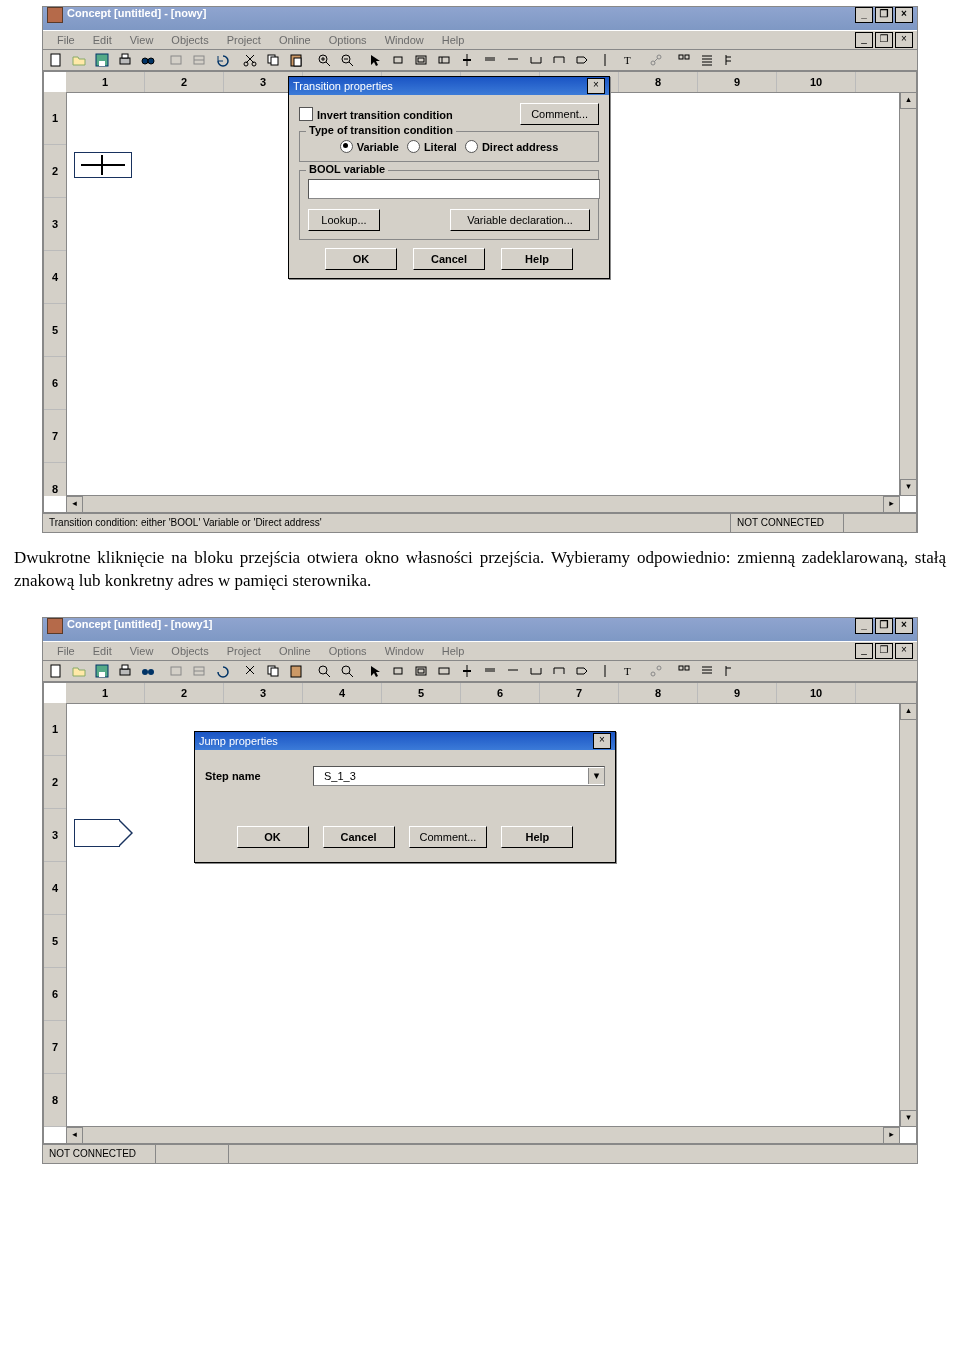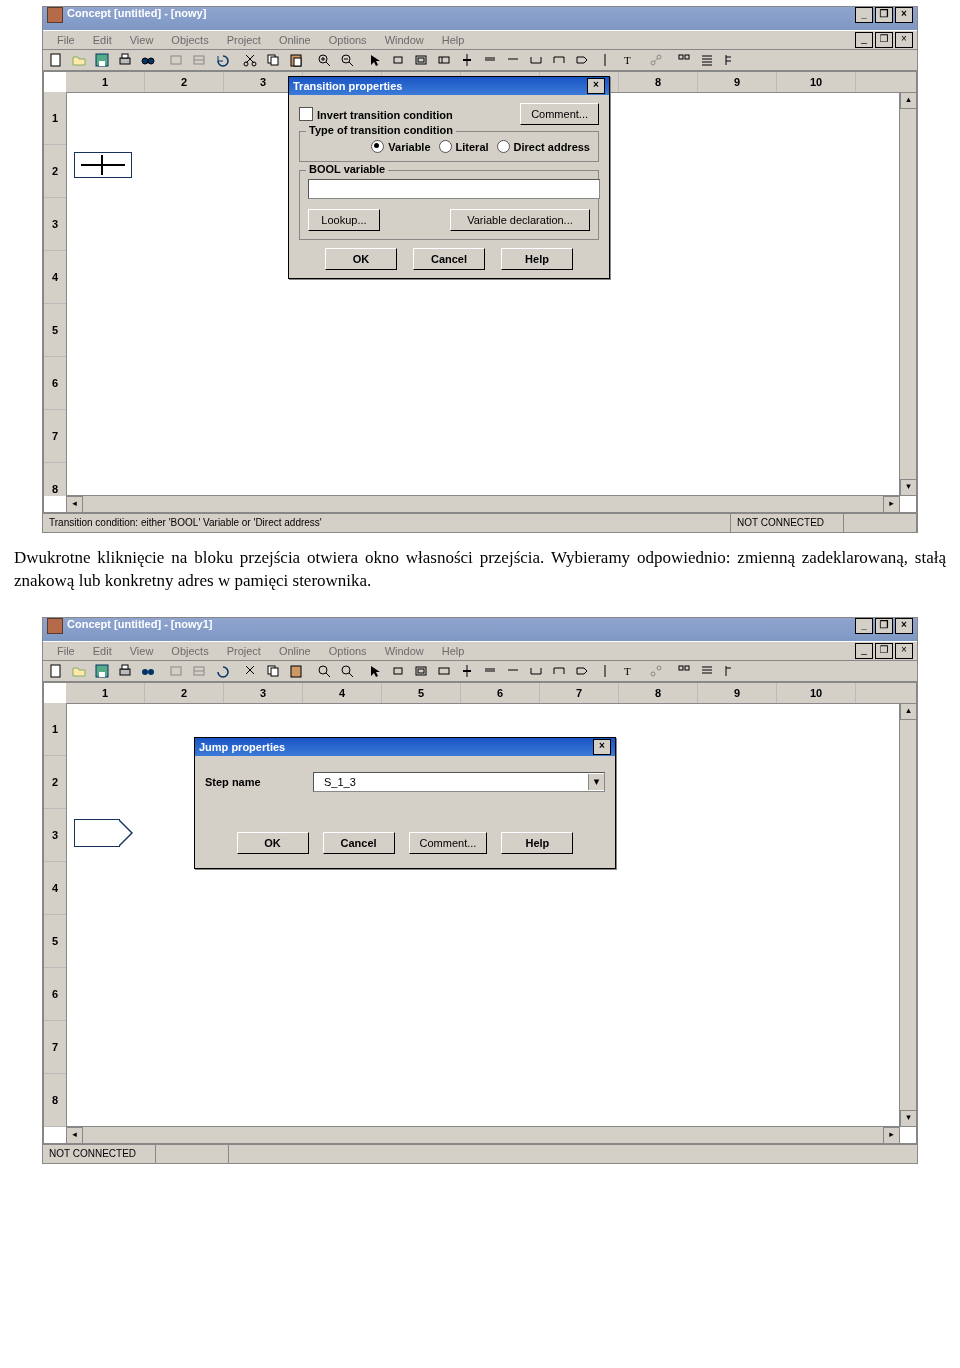--- a/index.html
+++ b/index.html
@@ -31,21 +31,21 @@
 .jump-sym{position:absolute;border:1px solid #18325e;background:#fff}
 .jump-sym:before{content:"";position:absolute;right:-14px;top:-1px;border-top:14px solid transparent;border-bottom:14px solid transparent;border-left:14px solid #18325e}
 .jump-sym:after{content:"";position:absolute;right:-12px;top:0;border-top:13px solid transparent;border-bottom:13px solid transparent;border-left:13px solid #fff}
 .scroll-v{position:absolute;right:0;top:20px;bottom:16px;width:16px;background:#d4d0c8;border-left:1px solid #888}
 .scroll-h{position:absolute;left:22px;right:16px;bottom:0;height:16px;background:#d4d0c8;border-top:1px solid #888;display:flex;justify-content:space-between}
 .sbtn{width:15px;height:15px;background:#d4d0c8;border:1px solid #888;font-size:9px;text-align:center;line-height:13px;cursor:pointer}
 .statusbar{height:18px;background:#d4d0c8;border-top:1px solid #888;display:flex;align-items:center;font-size:10px}
 .statusbar .sp{padding:0 6px;border-right:1px solid #888;height:18px;line-height:18px}
 
 .dlg{position:absolute;background:#d4d0c8;border:1px solid #000;box-shadow:1px 1px 0 #888}
-.dlg .dlgtitle{height:18px;background:linear-gradient(#1a54c4,#3c7bd8);color:#fff;font-weight:bold;padding:0 4px;display:flex;align-items:center;font-size:11px}
+.dlg .dlgtitle{height:18px;background:linear-gradient(#1a54c4,#3c7bd8);color:#fff;font-weight:normal;padding:0 4px;display:flex;align-items:center;font-size:11px}
 .dlg .dlgtitle .spacer{flex:1}
 .dlg .dlgbody{padding:8px 10px;font-size:11px}
 .gbox{border:1px solid #888;margin:6px 0 8px;padding:8px 8px 8px 8px;position:relative}
 .gbox .glabel{position:absolute;top:-8px;left:6px;background:#d4d0c8;padding:0 3px;font-weight:bold}
 .row{display:flex;align-items:center;gap:8px}
 .btn{min-width:72px;height:22px;background:#d4d0c8;border:1px solid #000;border-top-color:#fff;border-left-color:#fff;font-size:11px;font-weight:bold;cursor:pointer;padding:0 10px}
 .btn2{font-weight:normal}
 .txtin{height:18px;border:1px solid #888;border-top-color:#555;border-left-color:#555;background:#fff;width:100%;padding:0 4px;font-size:11px}
 .chk{width:12px;height:12px;border:1px solid #555;background:#fff;display:inline-block;margin-right:4px;vertical-align:-2px}
 .rad{width:11px;height:11px;border:1px solid #555;border-radius:50%;background:#fff;display:inline-block;margin-right:4px;vertical-align:-2px;position:relative}
@@ -313,21 +313,21 @@
         <span class="spacer"></span>
         <span class="wbtn">×</span>
       </div>
       <div class="dlgbody">
         <div class="row" style="justify-content:space-between">
           <label><span class="chk"></span><b>Invert transition condition</b></label>
           <button class="btn btn2">Comment...</button>
         </div>
         <div class="gbox">
           <span class="glabel">Type of transition condition</span>
-          <div class="row" style="justify-content:flex-end">
+          <div class="row" style="justify-content:center">
             <label><span class="rad on"></span><b>Variable</b></label>
             <label><span class="rad"></span><b>Literal</b></label>
             <label><span class="rad"></span><b>Direct address</b></label>
           </div>
         </div>
         <div class="gbox">
           <span class="glabel">BOOL variable</span>
           <input class="txtin" style="">
           <div class="row" style="justify-content:space-between;margin-top:10px">
             <button class="btn btn2">Lookup...</button>
@@ -578,21 +578,21 @@
     </div>
     <div class="scroll-v">
       <div class="sbtn" style="position:absolute;top:0">▴</div>
       <div class="sbtn" style="position:absolute;bottom:0">▾</div>
     </div>
     <div class="scroll-h">
       <div class="sbtn">◂</div>
       <div class="sbtn">▸</div>
     </div>
 
-    <div class="dlg" style="left:150px;top:54px;width:420px">
+    <div class="dlg" style="left:150px;top:48px;width:420px">
       <div class="dlgtitle">
         <span>Jump properties</span>
         <span class="spacer"></span>
         <span class="wbtn">×</span>
       </div>
       <div class="dlgbody">
         <div class="row" style="margin:8px 0 40px">
           <b style="width:100px">Step name</b>
           <div class="combo" style="flex:1">
             <span class="cval">S_1_3</span>

